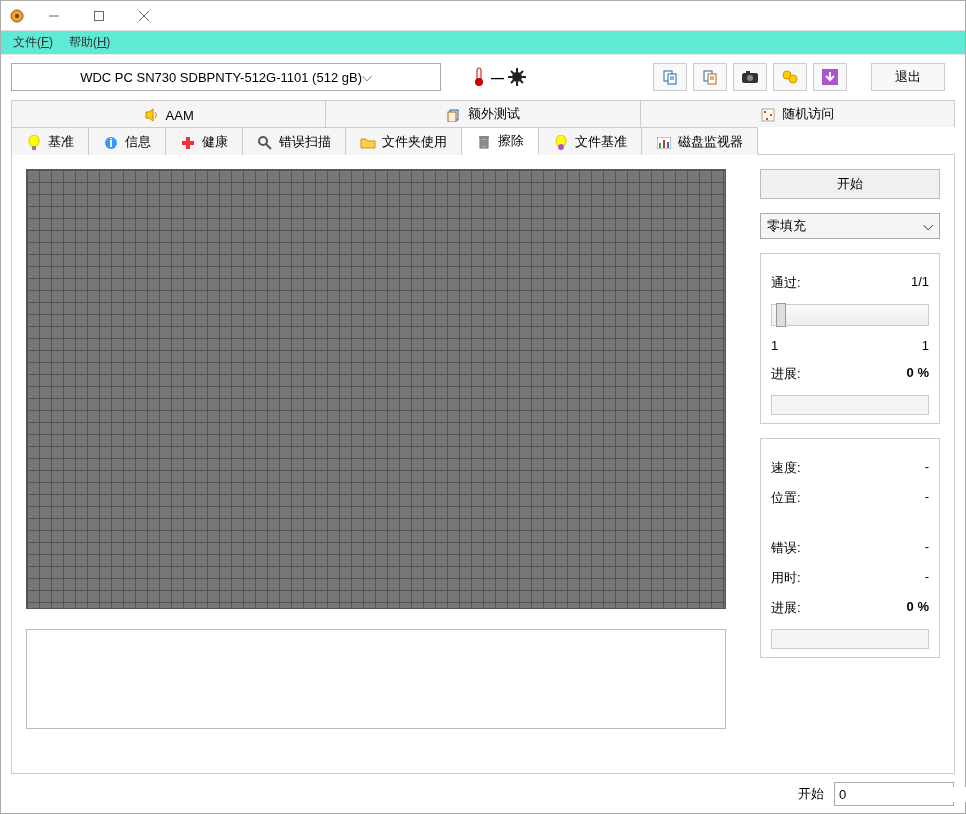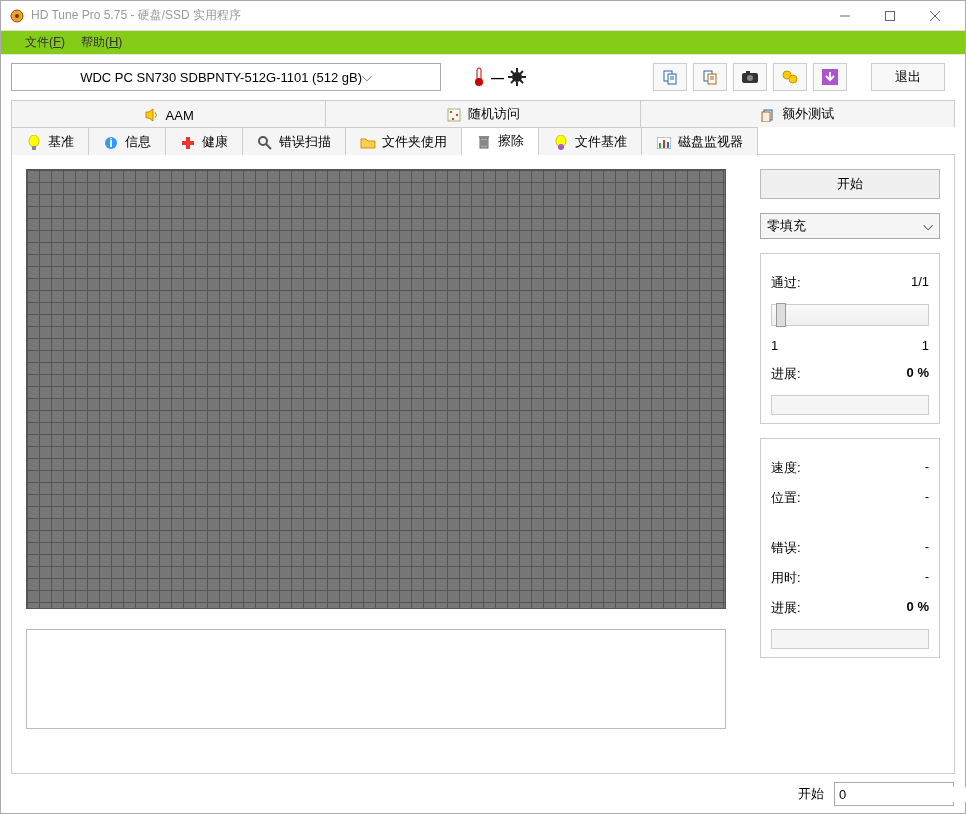--- a/index.html
+++ b/index.html
@@ -2,21 +2,21 @@
 <html><head>
 <meta charset="utf-8">
 <style>
 * { box-sizing: border-box; margin: 0; padding: 0; font-family: "Microsoft YaHei", "Segoe UI", sans-serif; font-size: 13px; }
 body { background: #fff; width: 966px; height: 814px; overflow: hidden; border: 1px solid #aaa; }
 .titlebar { height: 30px; display: flex; align-items: center; padding: 0 8px; background: #fff; border-bottom: 1px solid #e0e0e0; color: #888; }
 .titlebar-icon { width: 16px; height: 16px; margin-right: 6px; display: inline-flex; }
 .titlebar-title { flex: 1; font-size: 12px; color: #999; }
 .titlebar-controls { display: flex; }
 .titlebar-btn { width: 45px; height: 29px; display: flex; align-items: center; justify-content: center; color: #999; }
-.menubar { height: 24px; display: flex; align-items: center; padding: 0 16px; background: #84cc16; border-bottom: 1px solid #e8e8e8; }
+.menubar { height: 24px; display: flex; align-items: center; padding: 0 4px; background: #5eead4; border-bottom: 1px solid #e8e8e8; }
 .menu-item { padding: 2px 8px; color: #333; font-size: 12px; }
 .menu-key { text-decoration: underline; }
 .toolbar { height: 44px; display: flex; align-items: center; padding: 6px 10px; gap: 6px; background: #fff; }
 .drive-select { width: 430px; height: 28px; border: 1px solid #aaa; display: flex; align-items: center; padding: 0 6px; font-family: "Courier New", monospace; font-size: 13px; justify-content: center; }
 .drive-select .chev { color: #555; }
 .tool-gap { width: 12px; }
 .tool-btn { width: 34px; height: 28px; border: 1px solid #ccc; display: flex; align-items: center; justify-content: center; background: #f8f8f8; }
 .temp-area { display: flex; align-items: center; gap: 4px; margin-left: 6px; }
 .exit-btn { width: 74px; height: 28px; border: 1px solid #ccc; background: #f8f8f8; margin-left: auto; margin-right:10px;}
 .content { padding: 0 10px; }
@@ -53,21 +53,20 @@
 </head>
 <body>
 
 <div class="titlebar">
   <span class="titlebar-icon">
     <svg width="16" height="16">
         <circle cx="8" cy="8" r="6" fill="#f0a030" stroke="#905000"></circle>
         <circle cx="8" cy="8" r="2" fill="#604000"></circle>
       </svg>
   </span>
-  <span class="titlebar-title">HD Tune Pro 5.75 - 硬盘/SSD 实用程序</span>
   <div class="titlebar-controls">
     <div class="titlebar-btn">
         <svg width="10" height="10">
           <line x1="0" y1="5" x2="10" y2="5" stroke="#666"></line>
         </svg>
       </div>
     <div class="titlebar-btn">
         <svg width="10" height="10">
           <rect x="0.5" y="0.5" width="9" height="9" fill="none" stroke="#666"></rect>
         </svg>
@@ -163,36 +162,36 @@
           <svg width="16" height="14">
             <path d="M2 4 L5 4 L9 1 L9 13 L5 10 L2 10 Z" fill="#fc0" stroke="#c80"></path>
             <path d="M11 4 Q14 7 11 10" fill="none" stroke="#c80"></path>
           </svg>
         </span>
         <span>AAM</span>
       </div>
     <div class="tab">
         <span class="tab-icon">
           <svg width="14" height="14">
+            <rect x="3" y="2" width="8" height="10" fill="#def" stroke="#26a"></rect>
+            <rect x="1" y="4" width="8" height="10" fill="#fed" stroke="#a62"></rect>
+          </svg>
+        </span>
+        <span>额外测试</span>
+      </div>
+    <div class="tab">
+        <span class="tab-icon">
+          <svg width="14" height="14">
             <rect x="1" y="1" width="12" height="12" fill="#ffe" stroke="#aa8"></rect>
             <circle cx="4" cy="4" r="1" fill="#c00"></circle>
             <circle cx="10" cy="7" r="1" fill="#c00"></circle>
             <circle cx="6" cy="11" r="1" fill="#c00"></circle>
           </svg>
         </span>
         <span>随机访问</span>
-      </div>
-    <div class="tab">
-        <span class="tab-icon">
-          <svg width="14" height="14">
-            <rect x="3" y="2" width="8" height="10" fill="#def" stroke="#26a"></rect>
-            <rect x="1" y="4" width="8" height="10" fill="#fed" stroke="#a62"></rect>
-          </svg>
-        </span>
-        <span>额外测试</span>
       </div>
   </div>
   <div class="tabs-row bottom">
     <div class="tab">
         <span class="tab-icon">
           <svg width="12" height="16">
             <ellipse cx="6" cy="6" rx="5" ry="6" fill="#ff0" stroke="#cc0"></ellipse>
             <rect x="4" y="11" width="4" height="4" fill="#888"></rect>
           </svg>
         </span>

